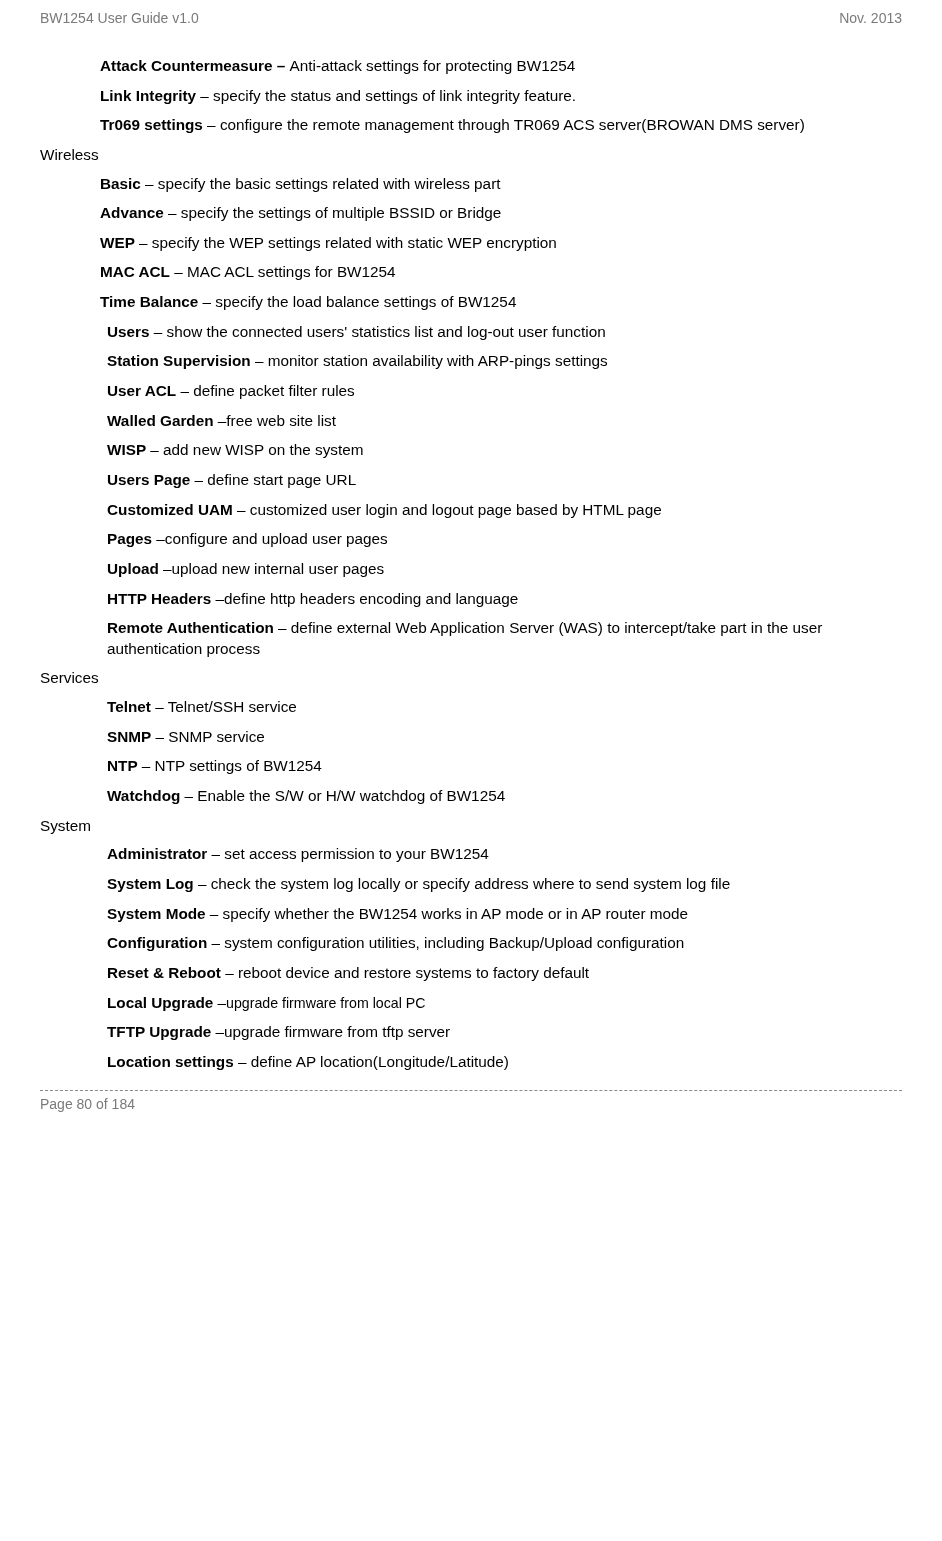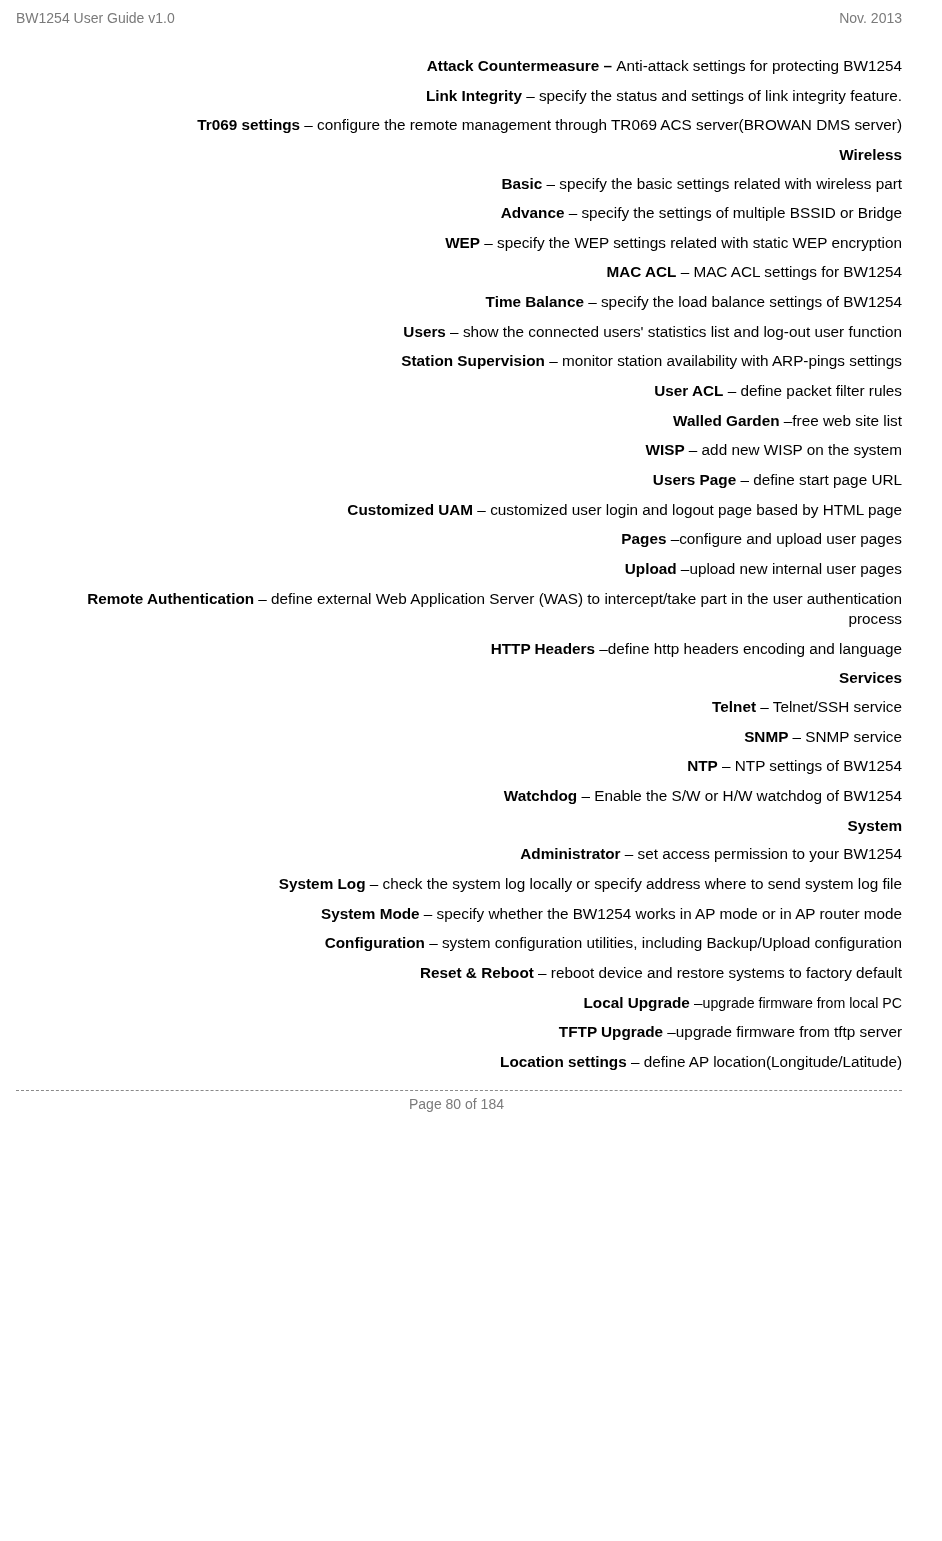--- a/index.html
+++ b/index.html
@@ -4,60 +4,59 @@
 <style>
   body {
     margin: 0;
     padding: 0;
     font-family: Arial, Helvetica, sans-serif;
     background: #fff;
     color: #000;
     width: 942px;
   }
   .page {
-    padding: 10px 40px 20px 16px;
+    padding: 10px 40px 20px 40px;
     box-sizing: border-box;
   }
   .header-row {
     display: flex;
     justify-content: space-between;
     color: #7a7a7a;
     font-size: 14px;
     margin-bottom: 30px;
   }
   .content {
     font-size: 15.3px;
     line-height: 1.35;
-    text-align: right;
   }
   .item {
     margin-left: 60px;
     margin-bottom: 9px;
   }
   .item-indent {
     margin-left: 67px;
     margin-bottom: 9px;
   }
   .section {
     margin-left: 0px;
     margin-bottom: 8px;
-    font-weight: bold;
+    font-weight: normal;
   }
   .closing {
     margin-left: 0px;
     margin-top: 6px;
   }
   .b { font-weight: bold; }
   .footer-sep {
     margin-top: 18px;
     border-top: 1.5px dashed #8a8a8a;
     height: 1px;
   }
   .footer-text {
-    text-align: center;
+    text-align: left;
     color: #7a7a7a;
     font-size: 14px;
     padding-top: 4px;
     padding-right: 5px;
   }
   .smaller { font-size: 14.2px; margin-top: 28px; }
 </style>
 </head>
 <body>
 
@@ -83,22 +82,22 @@
         <div class="item"><span class="b">Time Balance</span><span> – specify the load balance settings of BW1254</span></div>
         <div class="item-indent"><span class="b">Users</span><span> – show the connected users' statistics list and log-out user function</span></div>
         <div class="item-indent"><span class="b">Station Supervision</span><span> – monitor station availability with ARP-pings settings</span></div>
         <div class="item-indent"><span class="b">User ACL</span><span> – define packet filter rules</span></div>
         <div class="item-indent"><span class="b">Walled Garden</span><span> –free web site list</span></div>
         <div class="item-indent"><span class="b">WISP</span><span> – add new WISP on the system</span></div>
         <div class="item-indent"><span class="b">Users Page</span><span> – define start page URL</span></div>
         <div class="item-indent"><span class="b">Customized UAM</span><span> – customized user login and logout page based by HTML page</span></div>
         <div class="item-indent"><span class="b">Pages</span><span> –configure and upload user pages</span></div>
         <div class="item-indent"><span class="b">Upload</span><span> –upload new internal user pages</span></div>
+        <div class="item-indent"><span class="b">HTTP Headers</span><span> –define http headers encoding and language</span></div>
         <div class="item-indent"><span class="b">Remote Authentication</span><span> – define external Web Application Server (WAS) to intercept/take part in the user authentication process</span></div>
-        <div class="item-indent"><span class="b">HTTP Headers</span><span> –define http headers encoding and language</span></div>
         <div class="section">Services</div>
         <div class="item-indent"><span class="b">Telnet</span><span> – Telnet/SSH service</span></div>
         <div class="item-indent"><span class="b">SNMP</span><span> – SNMP service</span></div>
         <div class="item-indent"><span class="b">NTP</span><span> – NTP settings of BW1254</span></div>
         <div class="item-indent"><span class="b">Watchdog</span><span> – Enable the S/W or H/W watchdog of BW1254</span></div>
         <div class="section">System</div>
         <div class="item-indent"><span class="b">Administrator</span><span> – set access permission to your BW1254</span></div>
         <div class="item-indent"><span class="b">System Log</span><span> – check the system log locally or specify address where to send system log file</span></div>
         <div class="item-indent"><span class="b">System Mode</span><span> – specify whether the BW1254 works in AP mode or in AP router mode</span></div>
         <div class="item-indent"><span class="b">Configuration</span><span> – system configuration utilities, including Backup/Upload configuration</span></div>

